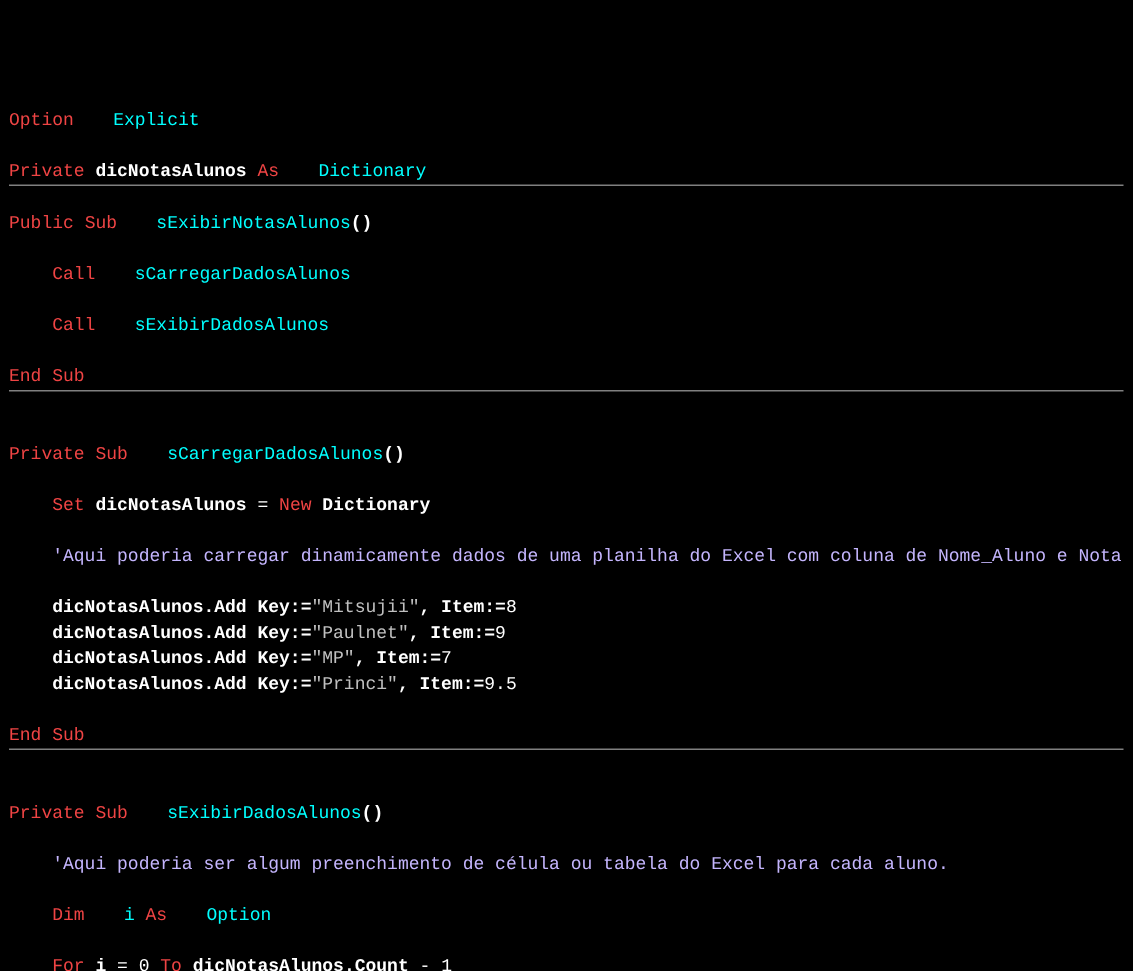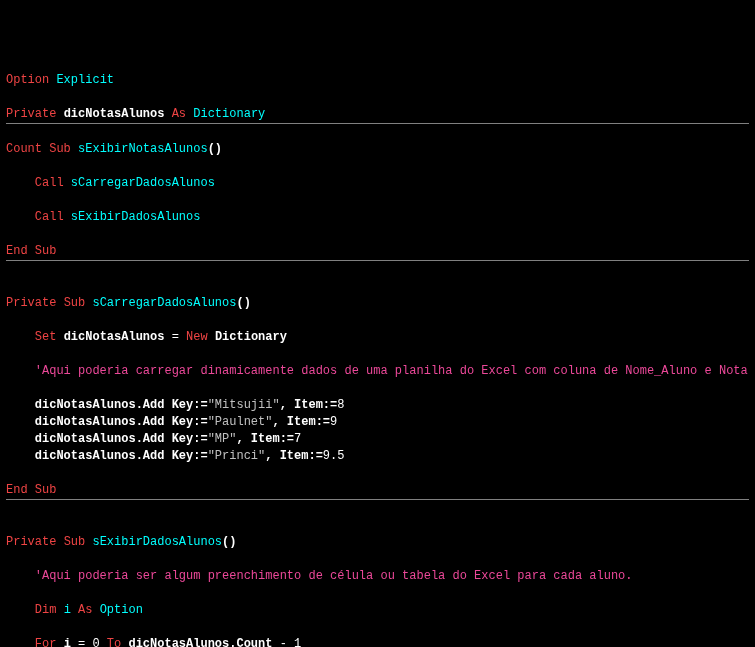--- a/index.html
+++ b/index.html
@@ -13,37 +13,37 @@
     white-space: pre;
     width: 755px;
     box-sizing: border-box;
   }
   hr {
     border: none;
     border-top: 1px solid #808080;
     margin: 0;
   }
   .kw-blue { color: #ef4444; }       
-  .kw-cyan { color: #00ffff; }       
-  .comment { color: #ec4899; }       
+  .kw-cyan { color: #00ffff; margin-left: 19px; }       
+  .comment { color: #c4b5fd; }       
   .str     { color: #c0c0c0; }       
   .num     { color: #ffffff; }
   .id      { color: #ffffff; font-weight: bold; }
   .op      { color: #ffffff; }
 </style>
 </head>
 <body>
 
 
 
 <div><span><span class="kw-blue">Option</span> <span class="kw-cyan">Explicit</span></span>
 
 <span><span class="kw-blue">Private</span> <span class="id">dicNotasAlunos</span> <span class="kw-blue">As</span> <span class="kw-cyan">Dictionary</span></span>
 <hr>
-<span><span class="kw-blue">Count</span> <span class="kw-blue">Sub</span> <span class="kw-cyan">sExibirNotasAlunos</span><span class="id">()</span></span>
+<span><span class="kw-blue">Public</span> <span class="kw-blue">Sub</span> <span class="kw-cyan">sExibirNotasAlunos</span><span class="id">()</span></span>
 
 <span>    <span class="kw-blue">Call</span> <span class="kw-cyan">sCarregarDadosAlunos</span></span>
 
 <span>    <span class="kw-blue">Call</span> <span class="kw-cyan">sExibirDadosAlunos</span></span>
 
 <span><span class="kw-blue">End</span> <span class="kw-blue">Sub</span></span>
 <hr>
 
 <span><span class="kw-blue">Private</span> <span class="kw-blue">Sub</span> <span class="kw-cyan">sCarregarDadosAlunos</span><span class="id">()</span></span>
 

